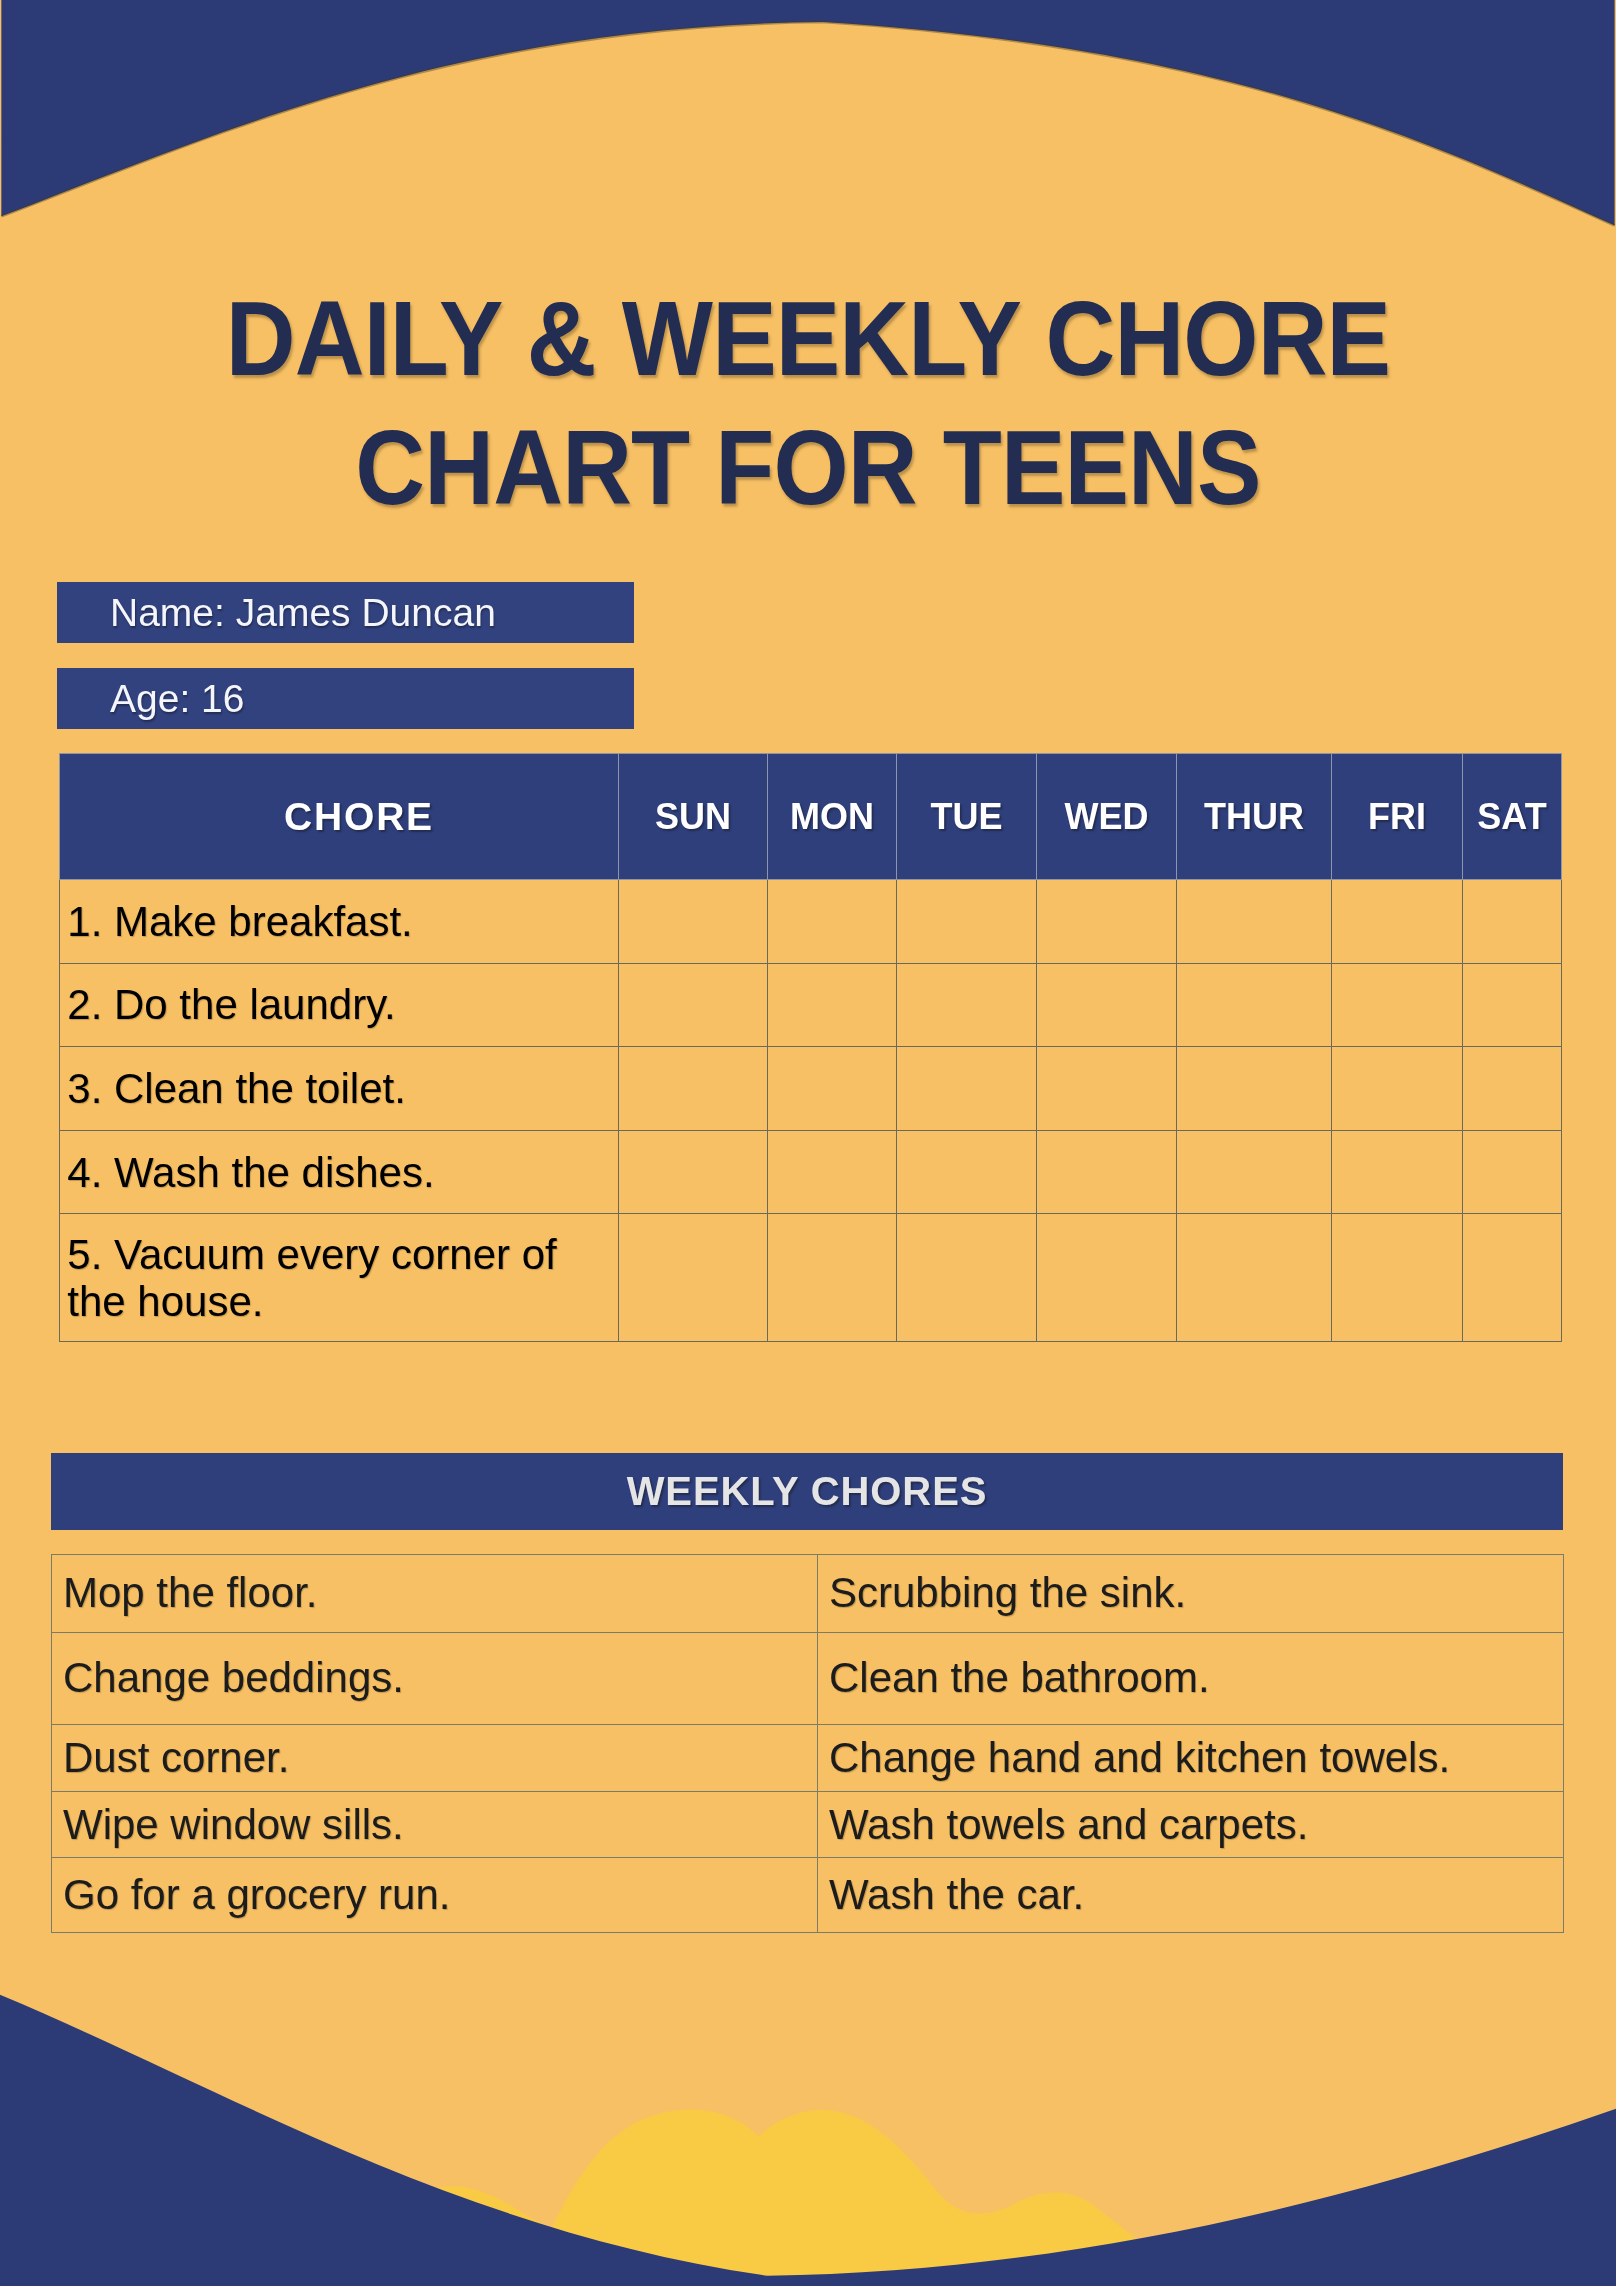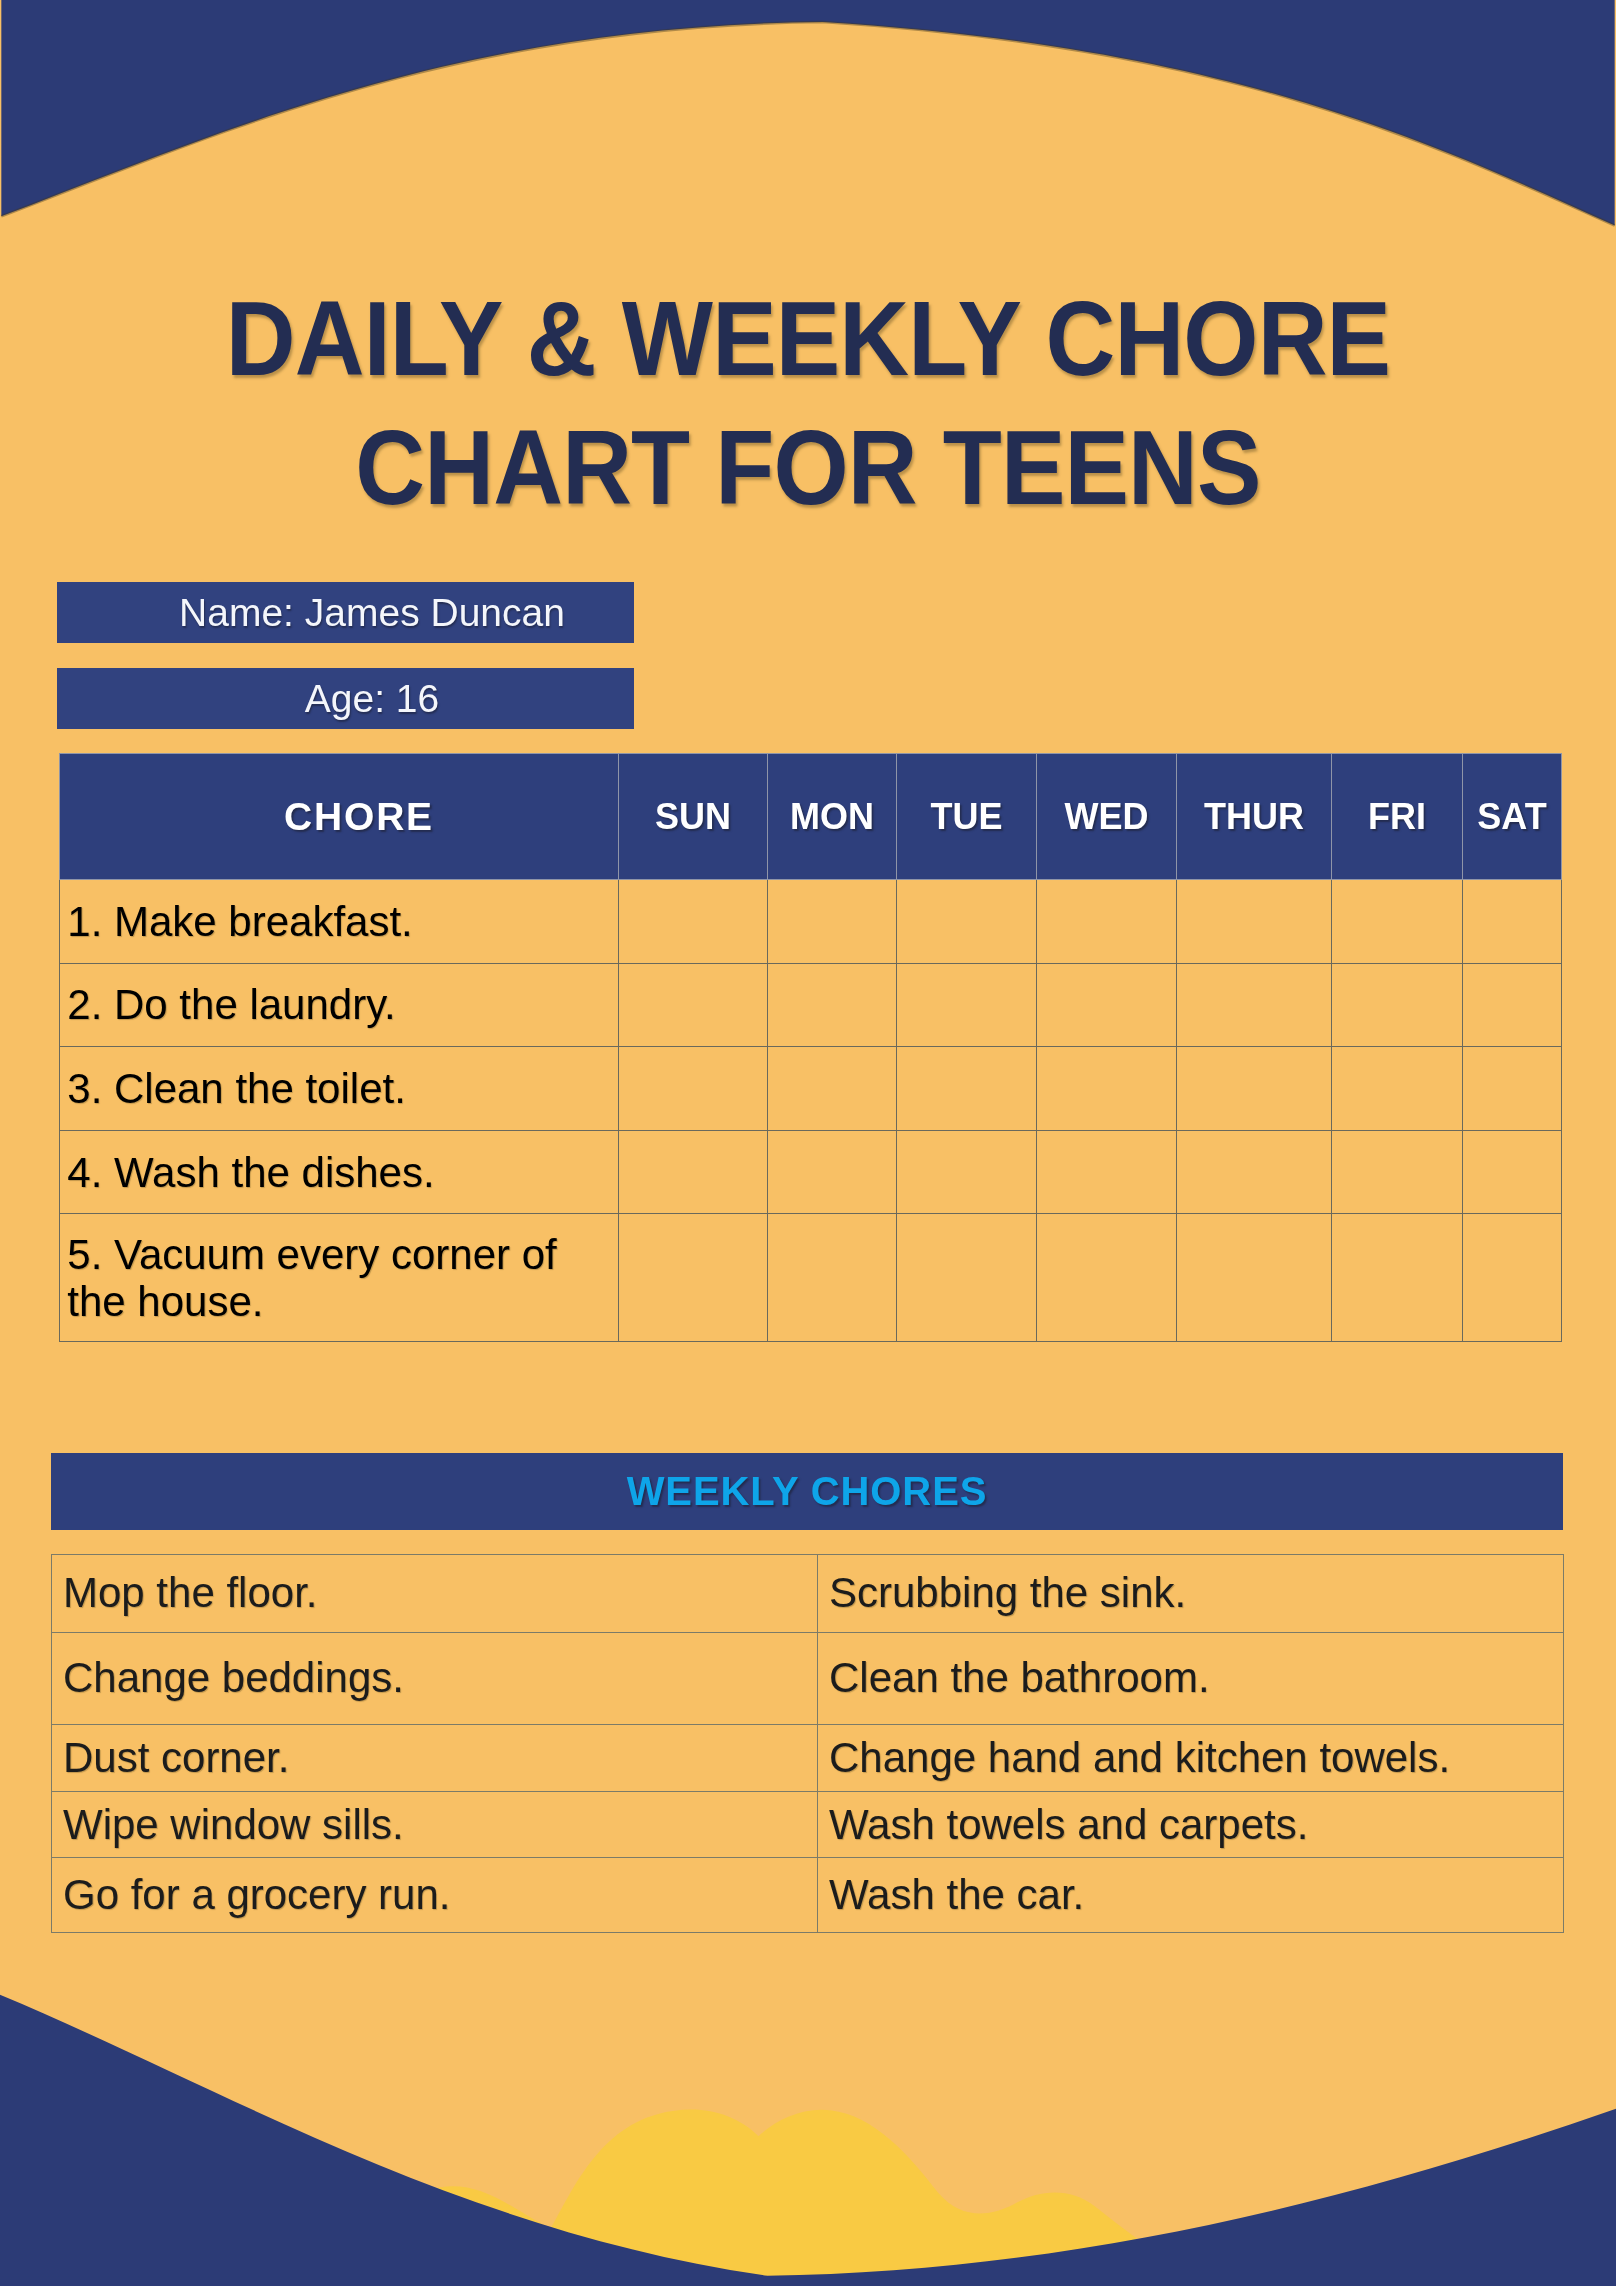--- a/index.html
+++ b/index.html
@@ -29,21 +29,20 @@
   }
 
   
   .info-bar{
     position:absolute;left:57px;width:577px;height:61px;
     background:#31427F;
     display:flex;align-items:center;
     padding-left:53px;box-sizing:border-box;
     color:#F4F6FB;font-size:39px;
     text-shadow:0.9px 1.8px 1.8px rgba(20,20,30,0.45);
-    justify-content:center;
   }
   #name-bar{top:582px;}
   #age-bar{top:668px;}
 
   
   #daily-table{
     position:absolute;left:59px;top:753px;width:1502px;
     border-collapse:collapse;table-layout:fixed;
   }
   #daily-table th{
@@ -60,21 +59,21 @@
     font-size:42px;color:#000000;
     padding:1.8px 7.3px;
     text-shadow:0.9px 0.9px 0.9px rgba(95,75,30,0.35);
     line-height:1.12;
   }
   #daily-table tr.tall td{height:123px;}
 
   
   #weekly-header{
     position:absolute;left:51px;top:1453px;width:1512px;height:77px;
-    background:#2E3F7C;color:#0ea5e9;
+    background:#2E3F7C;color:#e5e5e5;
     display:flex;align-items:center;justify-content:center;
     font-size:40px;font-weight:bold;letter-spacing:0.9px;
     text-shadow:1.8px 1.8px 1.8px rgba(25,25,35,0.5);
   }
   #weekly-table{
     position:absolute;left:51px;top:1554px;width:1512px;
     border-collapse:collapse;table-layout:fixed;
   }
   #weekly-table td{
     border:1.8px solid #7C7B68;

